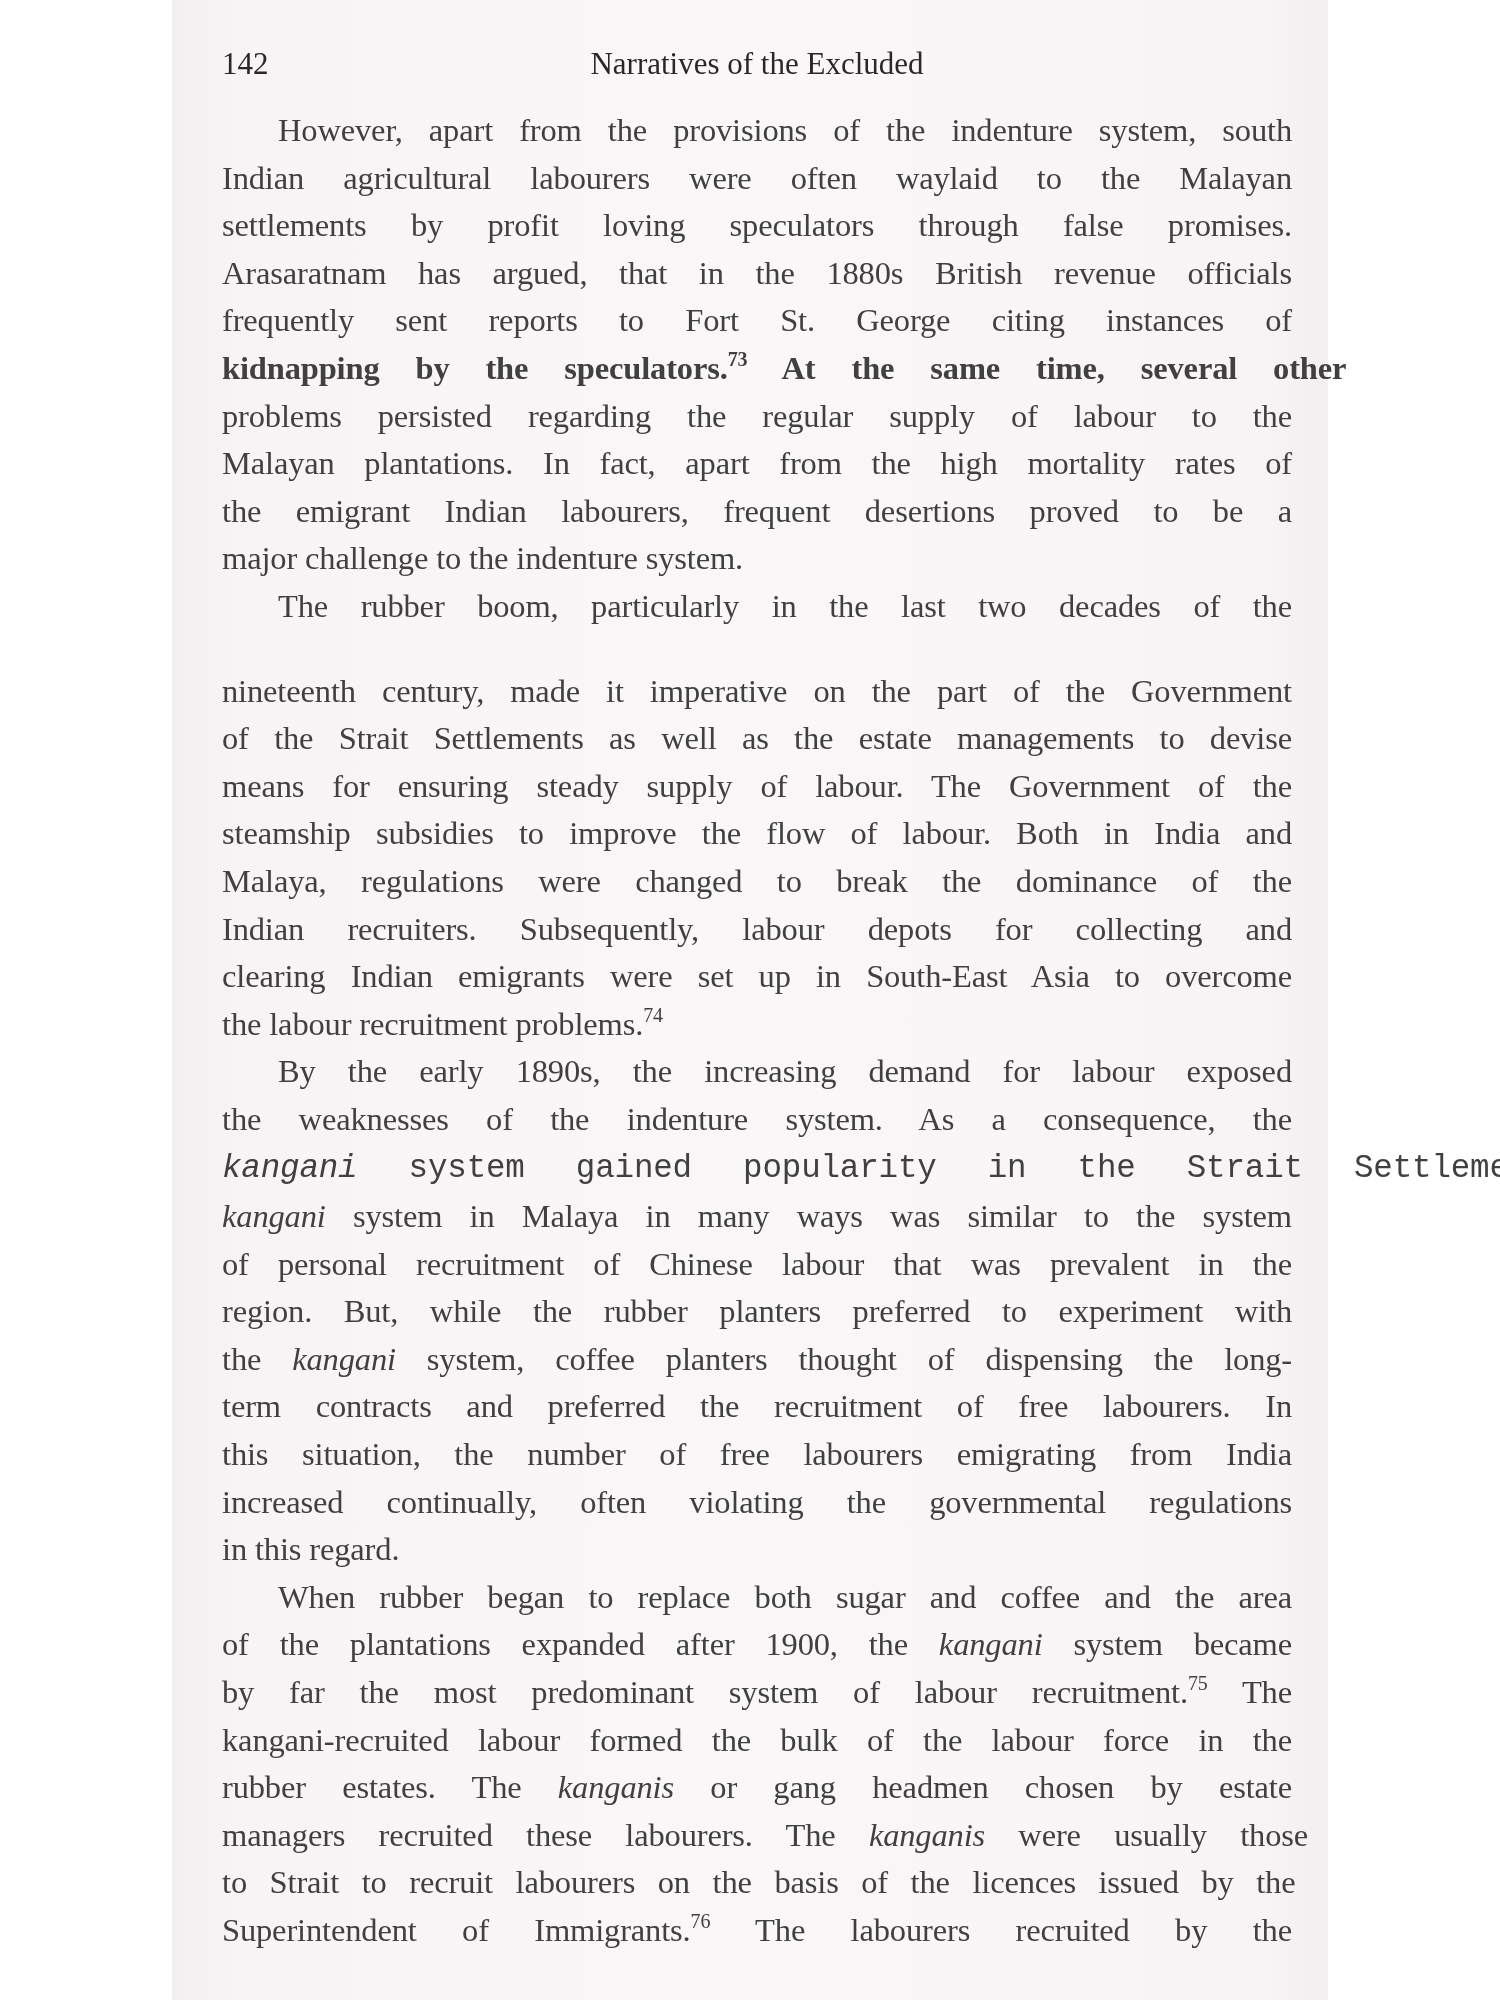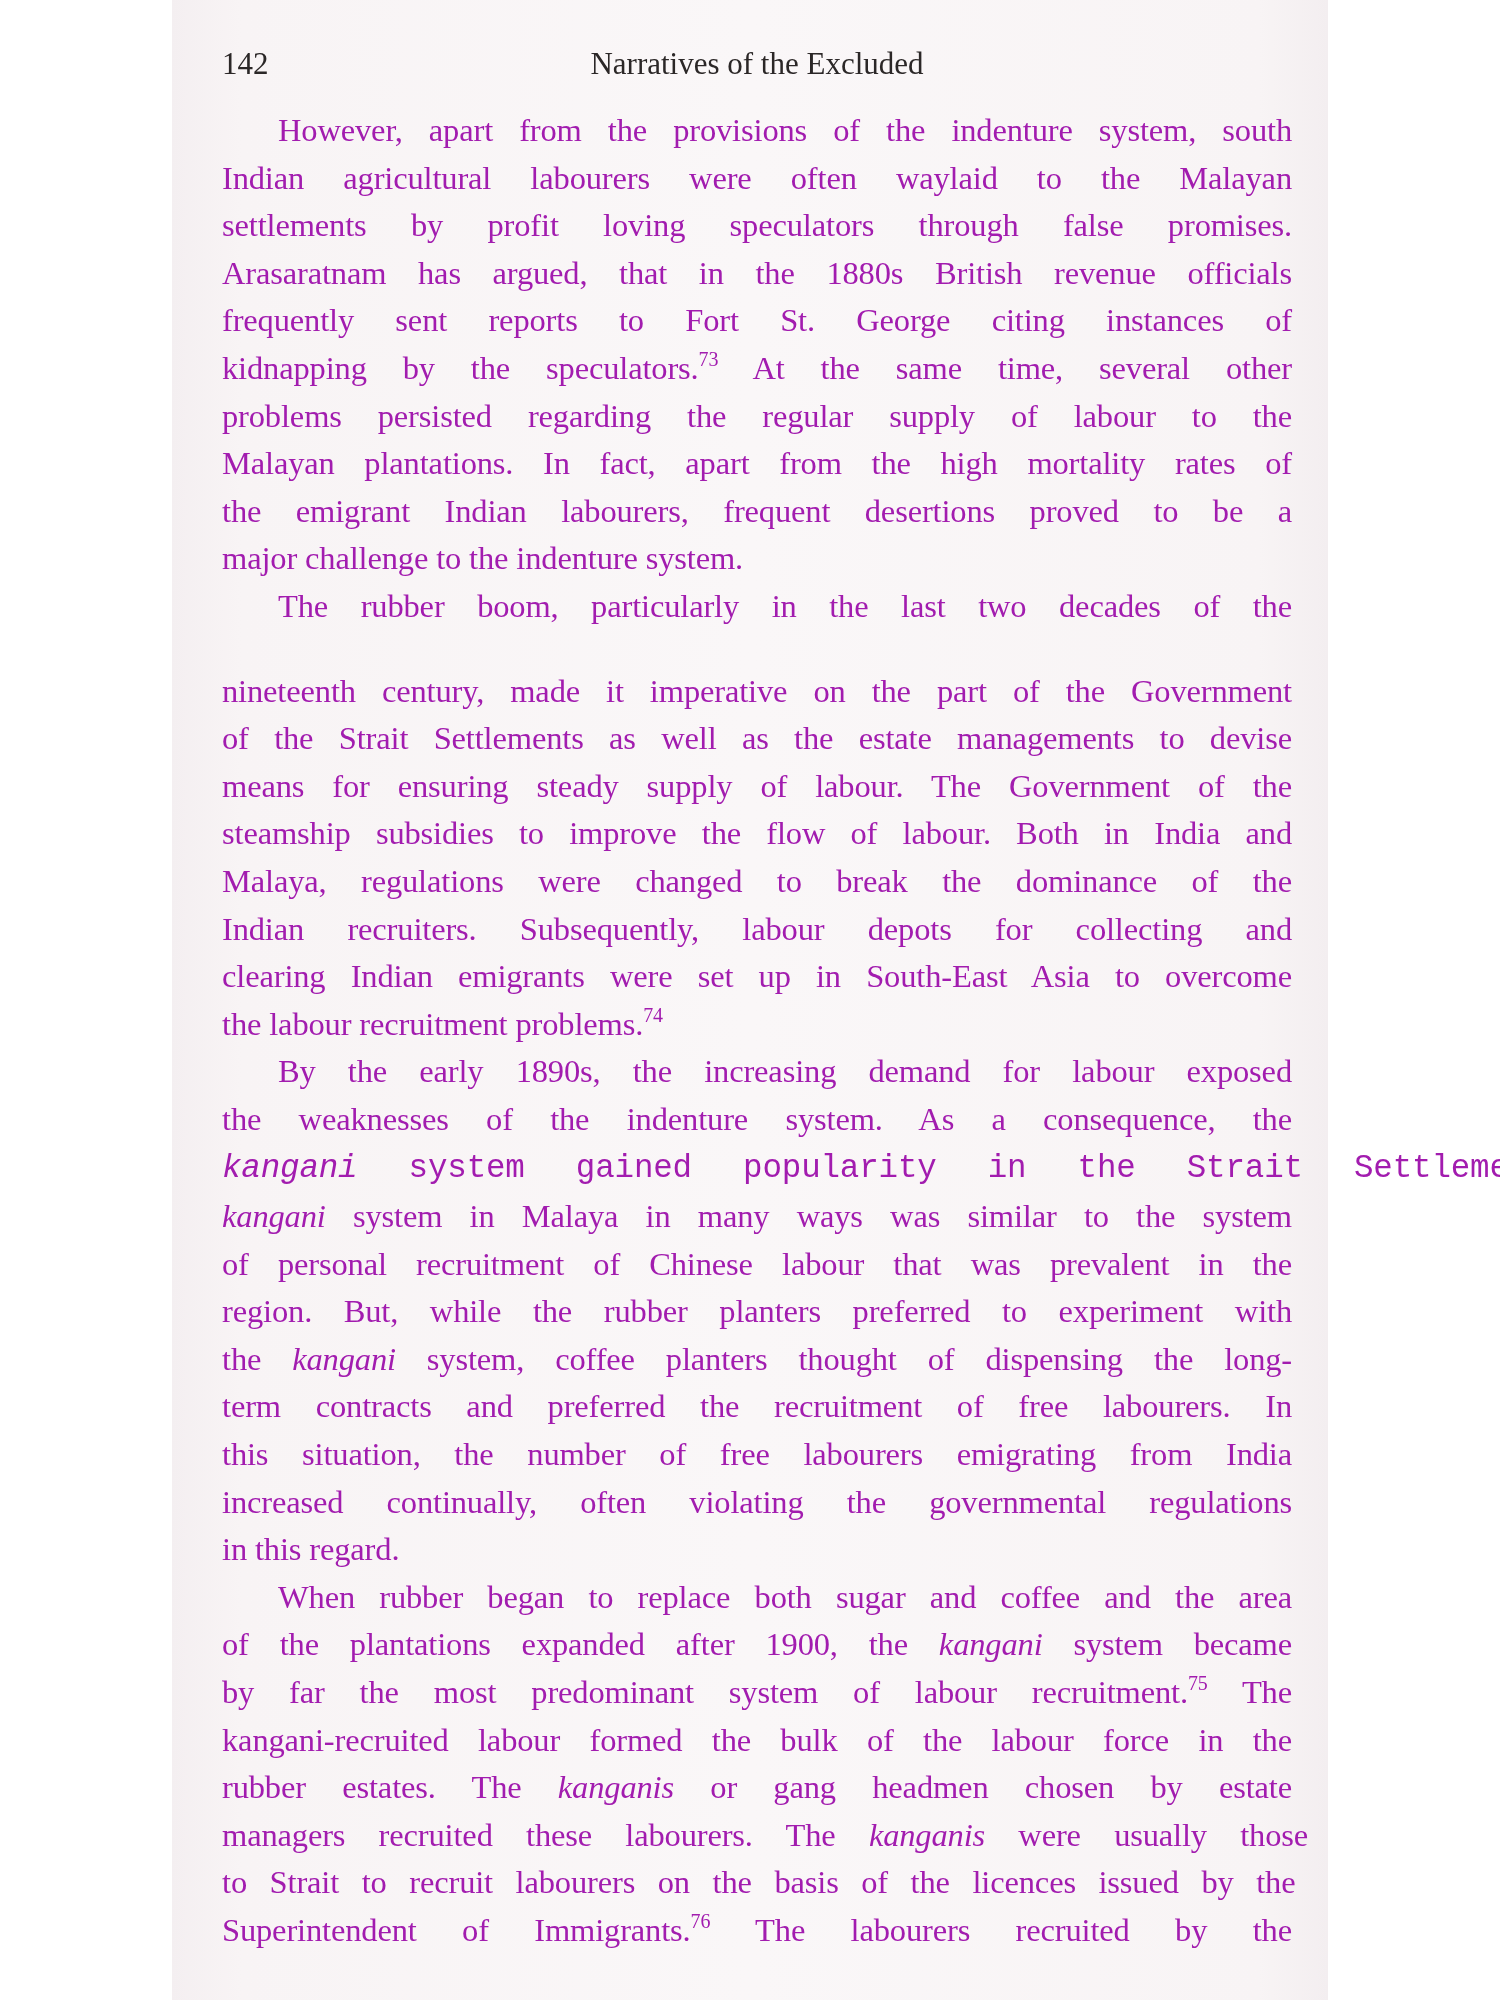--- a/index.html
+++ b/index.html
@@ -12,21 +12,21 @@
     background: linear-gradient(90deg, #f4eff1 0%, #f8f4f5 6%, #faf7f8 50%, #f8f4f5 94%, #f3eef0 100%);
   }
   .header {
     position: absolute; left: 222px; top: 42px; width: 1070px; height: 44px;
     color: #2b2727; font-size: 31px; line-height: 44px;
   }
   .page-number { position: absolute; left: 0; top: 0; }
   .running-title { position: absolute; left: 0; right: 0; top: 0; text-align: center; }
   .body-text {
     position: absolute; left: 222px; top: 107px; width: 1070px;
-    color: #a21caf; font-size: 32.5px; line-height: 47.6px;
+    color: #404040; font-size: 32.5px; line-height: 47.6px;
     text-align: justify; letter-spacing: -0.15px;
   }
   .body-text p { margin: 0; text-indent: 56px; text-align-last: auto; }
   .body-text p .line { display: block; text-indent: 0; text-align: justify; text-align-last: justify; white-space: nowrap; }
   .body-text p .line.first { padding-left: 56px; }
   .body-text p .line.last { text-align-last: left; }
   sup { font-size: 20px; line-height: 0; vertical-align: 13px; }
   i { font-style: italic; }
 </style>
 </head>
@@ -39,21 +39,21 @@
   <span class="running-title">Narratives of the Excluded</span>
 </div>
 
 <div class="body-text" id="body-text">
     <p>
       <span class="line first"><span style="white-space: nowrap; display: inline-block; word-spacing: 18.1198px;"><span>However, apart from the provisions of the indenture system, south</span></span></span>
       <span class="line"><span style="white-space: nowrap; display: inline-block; word-spacing: 31.1523px;"><span>Indian agricultural labourers were often waylaid to the Malayan</span></span></span>
       <span class="line"><span style="white-space: nowrap; display: inline-block; word-spacing: 36.3728px;"><span>settlements by profit loving speculators through false promises.</span></span></span>
       <span class="line"><span style="white-space: nowrap; display: inline-block; word-spacing: 23.6684px;"><span>Arasaratnam has argued, that in the 1880s British revenue officials</span></span></span>
       <span class="line"><span style="white-space: nowrap; display: inline-block; word-spacing: 33.3385px;"><span>frequently sent reports to Fort St. George citing instances of</span></span></span>
-      <span class="line"><span style="white-space: nowrap; display: inline-block; word-spacing: 27.9774px;"><span>kidnapping by the speculators.</span><sup>73</sup><span> At the same time, several other</span></span></span>
+      <span class="line"><span style="white-space: nowrap; display: inline-block; word-spacing: 27.9774px; font-weight: bold;"><span>kidnapping by the speculators.</span><sup>73</sup><span> At the same time, several other</span></span></span>
       <span class="line"><span style="white-space: nowrap; display: inline-block; word-spacing: 27.9965px;"><span>problems persisted regarding the regular supply of labour to the</span></span></span>
       <span class="line"><span style="white-space: nowrap; display: inline-block; word-spacing: 21.7422px;"><span>Malayan plantations. In fact, apart from the high mortality rates of</span></span></span>
       <span class="line"><span style="white-space: nowrap; display: inline-block; word-spacing: 26.5156px;"><span>the emigrant Indian labourers, frequent desertions proved to be a</span></span></span>
       <span class="line last"><span style="white-space: nowrap; display: inline-block;"><span>major challenge to the indenture system.</span></span></span>
     </p>
     <p>
       <span class="line first"><span style="white-space: nowrap; display: inline-block; word-spacing: 24.5953px;"><span>The rubber boom, particularly in the last two decades of the</span></span></span>
       <span class="line"><span style="white-space: nowrap; display: inline-block; word-spacing: 18.075px; margin-top: 37px;"><span>nineteenth century, made it imperative on the part of the Government</span></span></span>
       <span class="line"><span style="white-space: nowrap; display: inline-block; word-spacing: 17.3963px;"><span>of the Strait Settlements as well as the estate managements to devise</span></span></span>
       <span class="line"><span style="white-space: nowrap; display: inline-block; word-spacing: 20.0344px;"><span>means for ensuring steady supply of labour. The Government of the</span></span></span>

